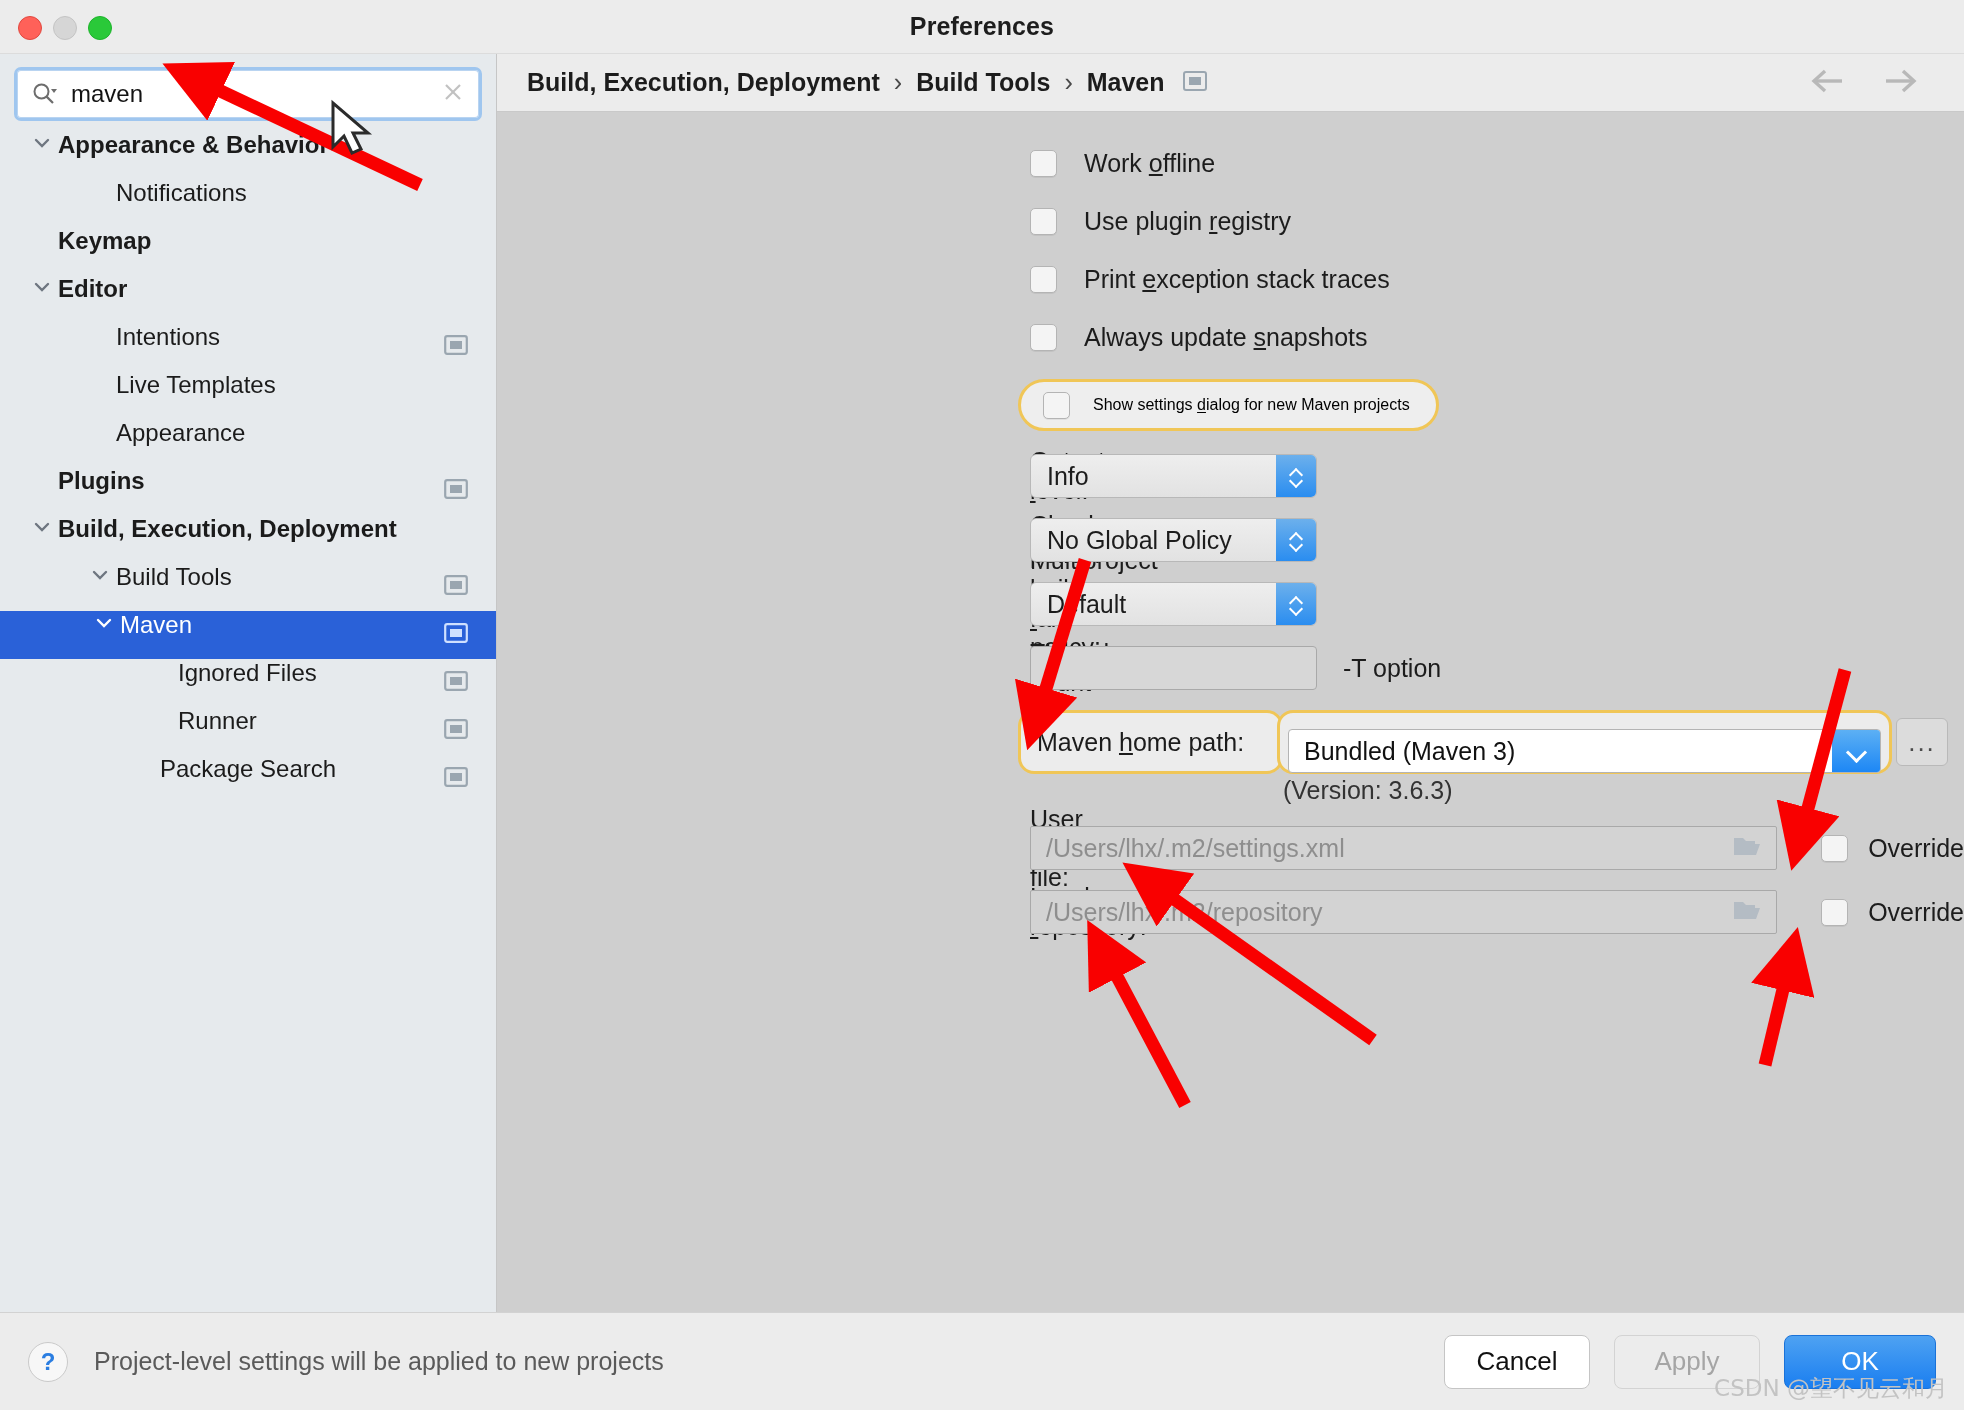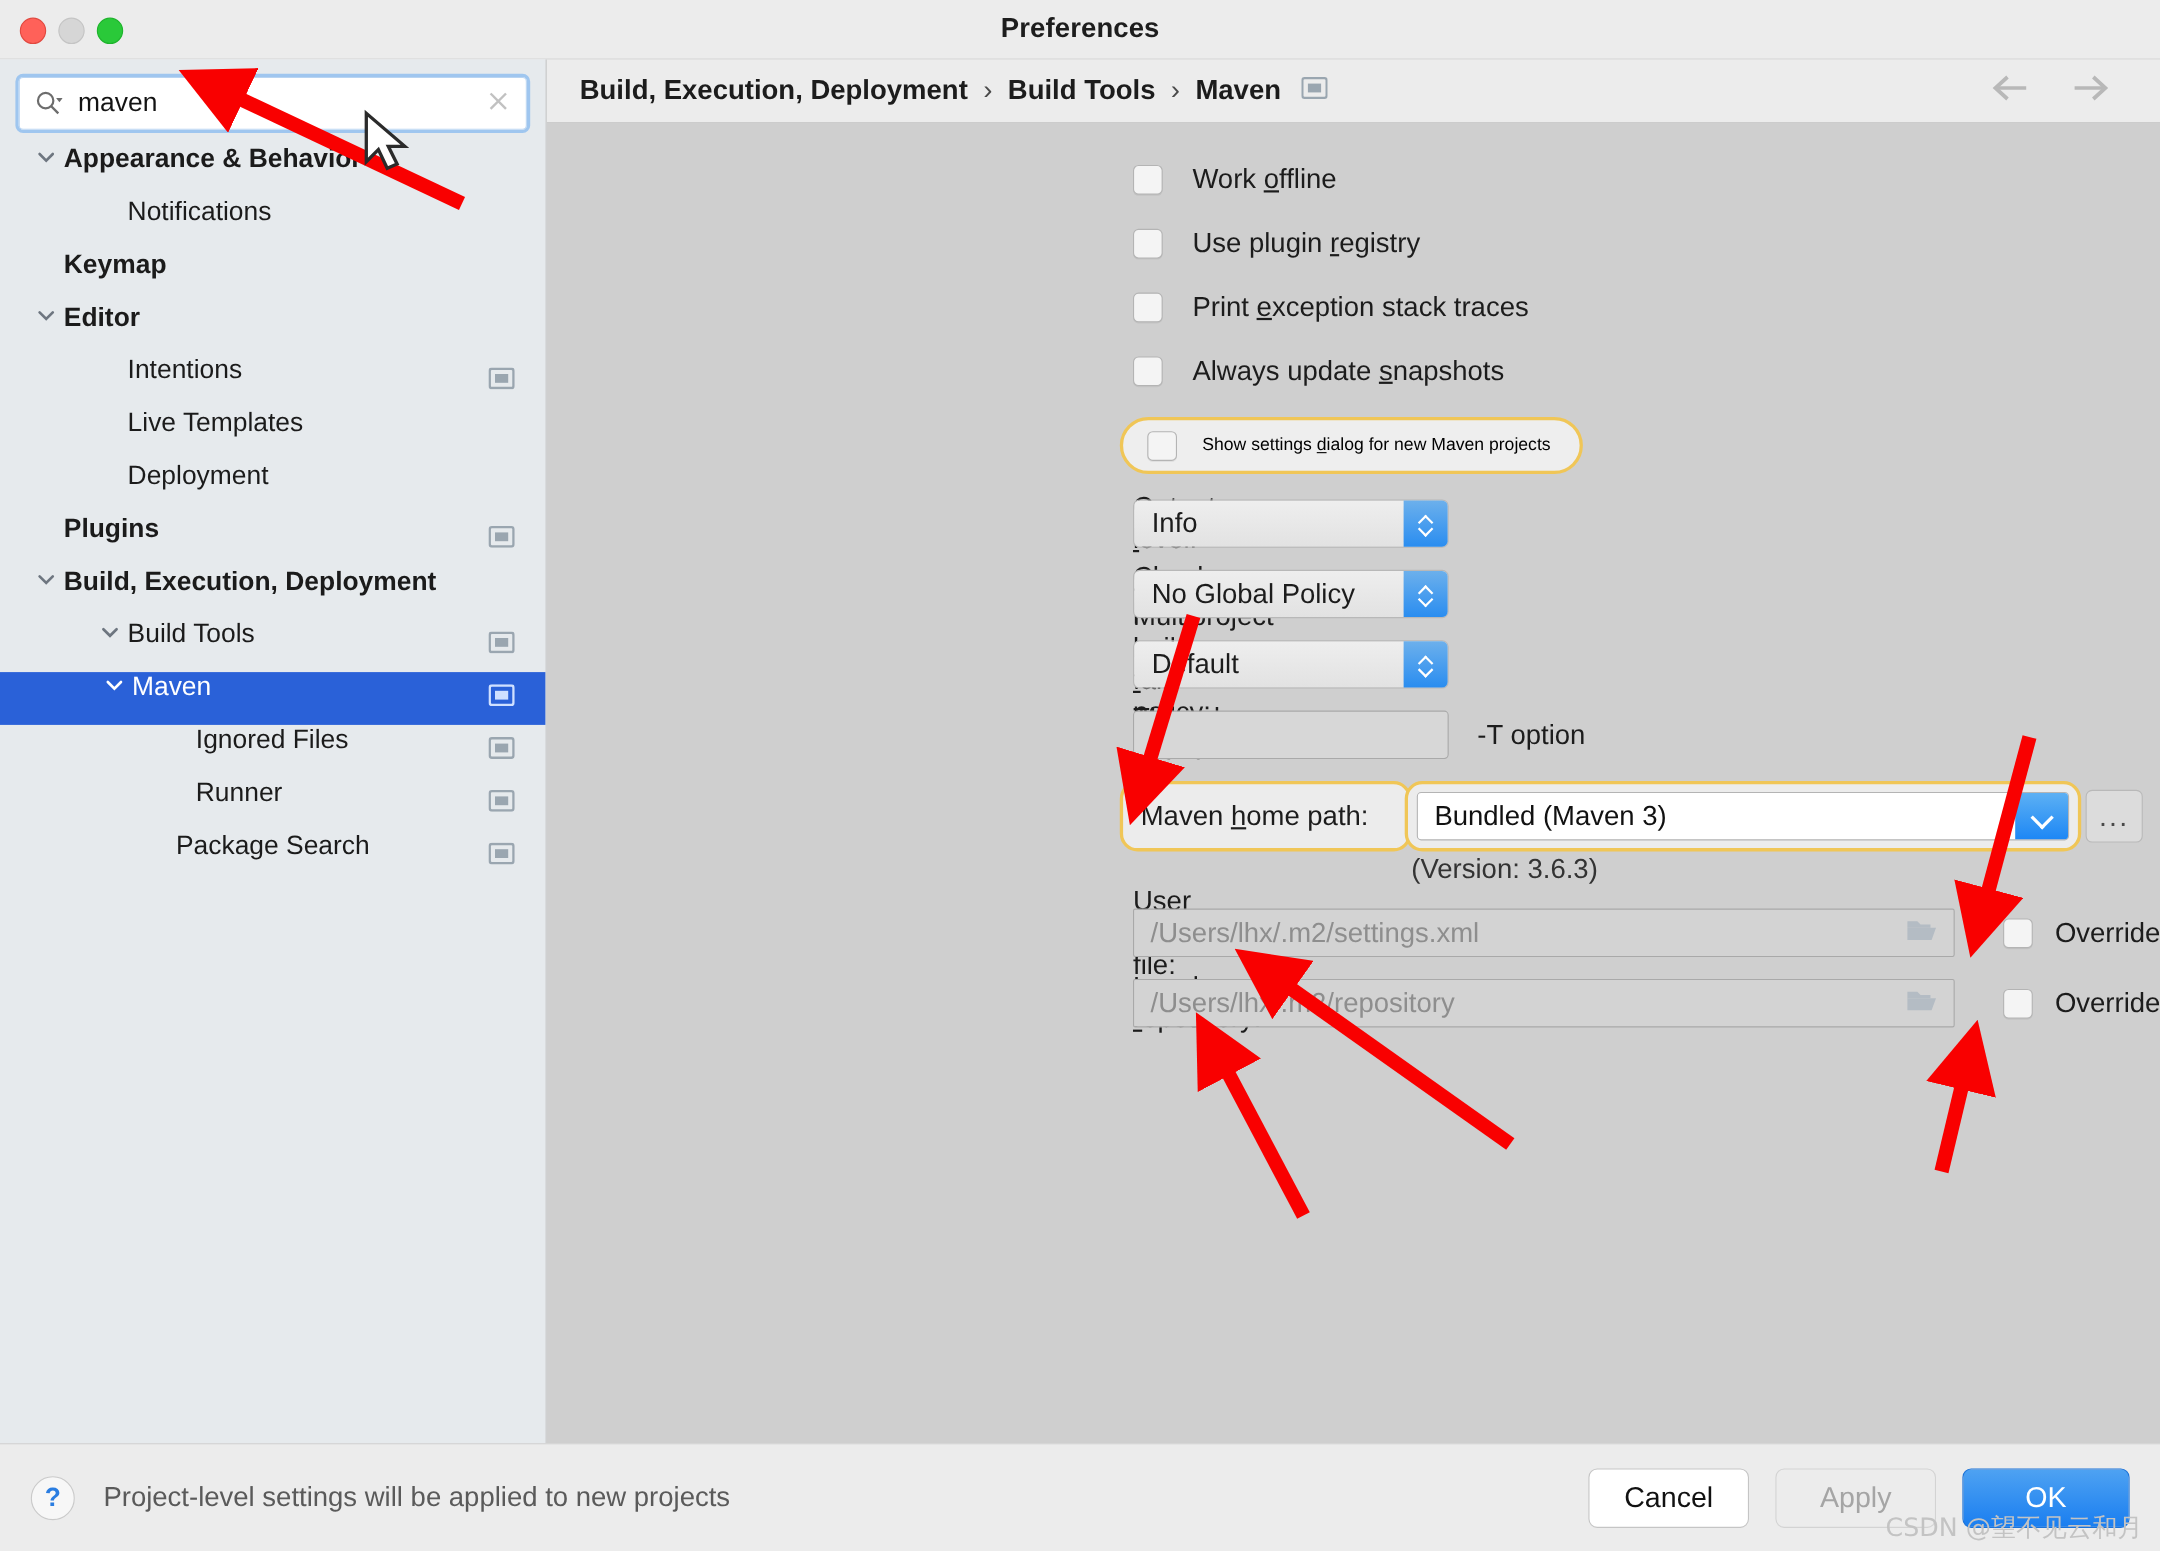--- a/index.html
+++ b/index.html
@@ -134,21 +134,21 @@
   
   .mhrow{display:flex;align-items:center;height:64px;margin-top:10px;position:relative;}
   .mh-label-pill{
     margin-left:521px;width:265px;height:64px;box-sizing:border-box;
     border:3px solid #f0c657;border-radius:16px;background:#ececec;
     display:flex;align-items:center;padding-left:16px;font-size:25px;color:#1c1c1c;
   }
   .mh-field-pill{
     margin-left:-6px;flex:1 1 auto;margin-right:72px;height:64px;box-sizing:border-box;
     border:3px solid #f0c657;border-radius:16px;background:#ececec;
-    display:flex;align-items:center;padding:4px 8px;position:relative;
+    display:flex;align-items:flex-start;padding:16px 8px;position:relative;
   }
   .mh-combo{
     flex:1 1 auto;height:44px;background:#ffffff;border:1px solid #b4b4b4;
     border-radius:4px;display:flex;align-items:center;position:relative;box-sizing:border-box;
   }
   .mh-combo .cv{font-size:25px;color:#111;margin-left:15px;}
   .mh-combo .dropbtn{
     position:absolute;right:0;top:0;width:48px;height:42px;border-radius:0 3px 3px 0;
     background:linear-gradient(#5cb0f4,#1d87f5);display:flex;align-items:center;justify-content:center;
   }
@@ -275,21 +275,21 @@
                 <rect x="1.2" y="1.2" width="21.6" height="17.6" rx="2" fill="none" stroke="#9aa6b0" stroke-width="2.2"></rect>
                 <rect x="6" y="6" width="12" height="8" fill="#9aa6b0"></rect>
               </svg></span>
           </div>
           <div class="node" style="padding-left: 88px;">
             <span class="twisty"></span>
             <span class="label">Live Templates</span>
           </div>
           <div class="node" style="padding-left: 88px;">
             <span class="twisty"></span>
-            <span class="label">Deployment</span>
+            <span class="label">Appearance</span>
           </div>
           <div class="node bold" style="padding-left: 30px;">
             <span class="twisty"></span>
             <span class="label">Plugins</span>
             <span class="settings-ico"><svg width="24" height="20" viewBox="0 0 24 20">
                 <rect x="1.2" y="1.2" width="21.6" height="17.6" rx="2" fill="none" stroke="#9aa6b0" stroke-width="2.2"></rect>
                 <rect x="6" y="6" width="12" height="8" fill="#9aa6b0"></rect>
               </svg></span>
           </div>
           <div class="node bold" style="padding-left: 30px;">

